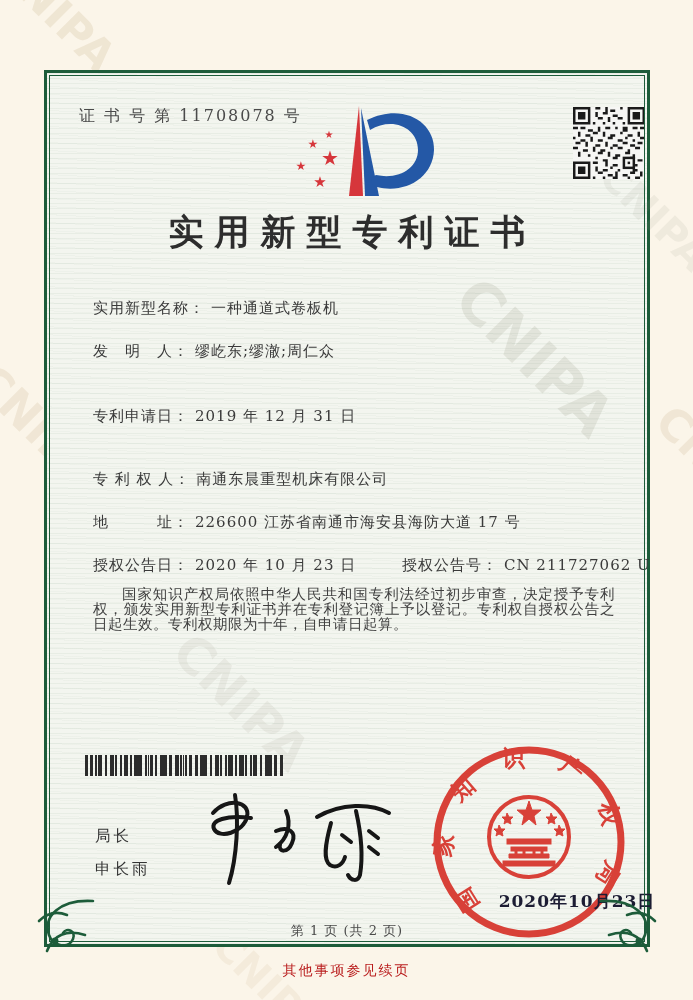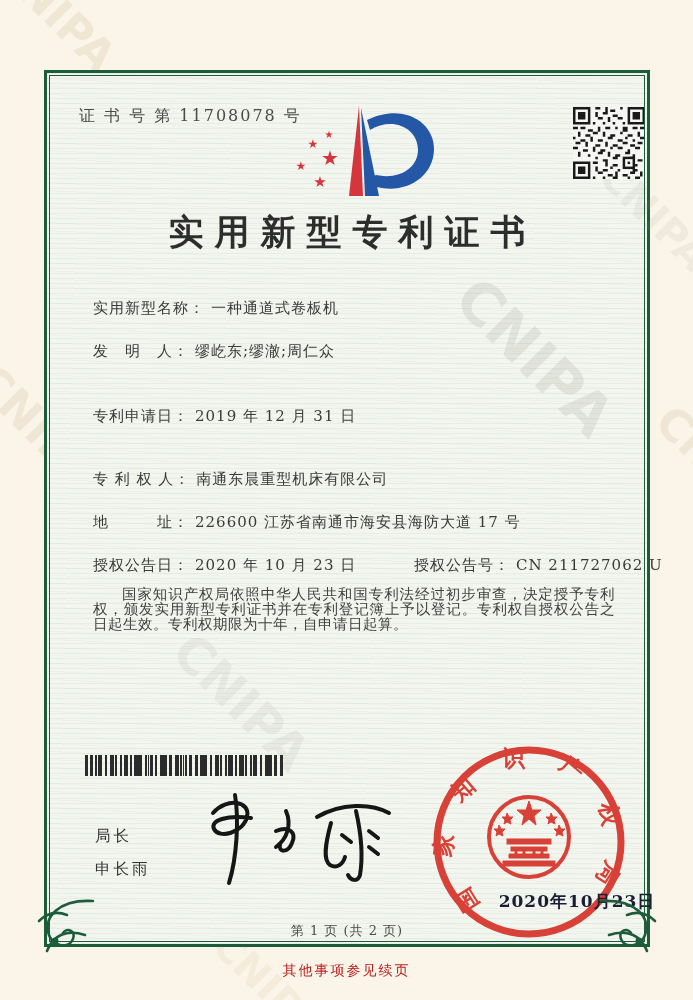--- a/index.html
+++ b/index.html
@@ -114,21 +114,21 @@
     <span class="lbl">专利申请日：</span><span>2019 年 12 月 31 日</span>
   </div>
   <div class="abs row" style="top:397px;text-align:center;">
     <span class="lbl">专 利 权 人：</span><span>南通东晨重型机床有限公司</span>
   </div>
   <div class="abs row" style="top:440px;">
     <span class="lbl">地　　　址：</span><span>226600 江苏省南通市海安县海防大道 17 号</span>
   </div>
   <div class="abs row" style="top:483px;">
     <span class="lbl">授权公告日：</span><span>2020 年 10 月 23 日</span>
-    <span class="lbl" style="margin-left:52px;">授权公告号：</span><span>CN 211727062 U</span>
+    <span class="lbl" style="margin-left:40px;">授权公告号：</span><span>CN 211727062 U</span>
   </div>
 
   <div class="abs paras">
     <p>国家知识产权局依照中华人民共和国专利法经过初步审查，决定授予专利权，颁发实用新型专利证书并在专利登记簿上予以登记。专利权自授权公告之日起生效。专利权期限为十年，自申请日起算。</p>
   </div>
 
   <div class="abs barcode"></div>
 
   <div class="abs director">
     <div>局长</div>

